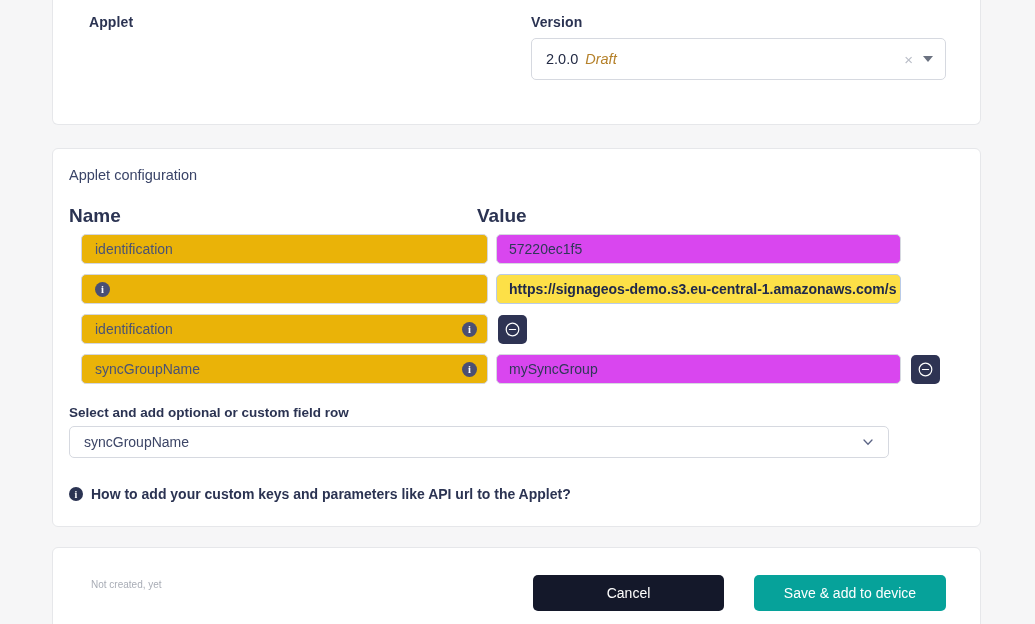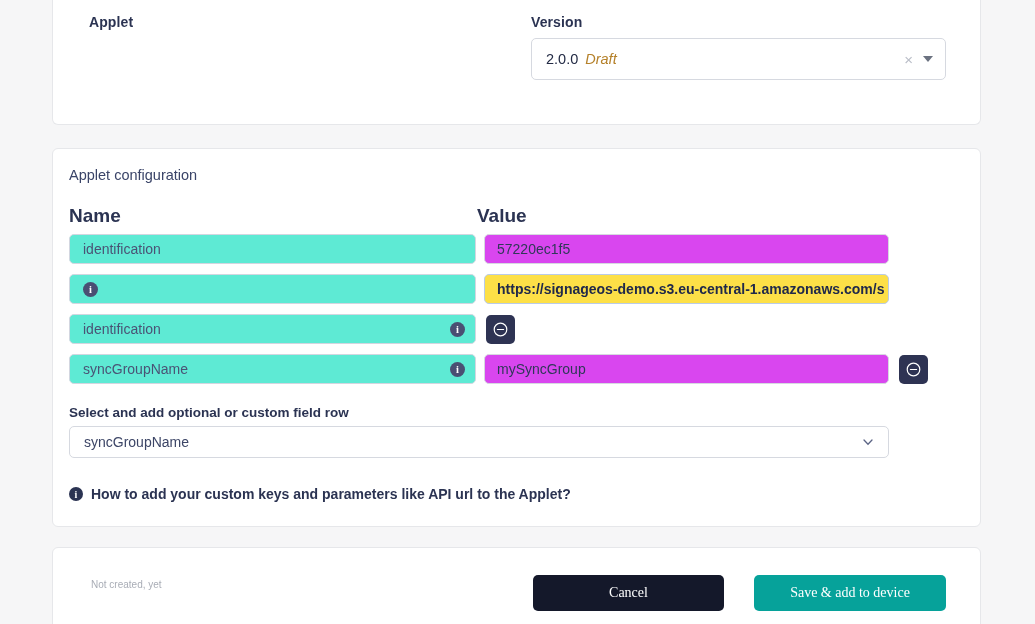--- a/index.html
+++ b/index.html
@@ -137,29 +137,30 @@
     position: relative;
     height: 40px;
     margin-bottom: 0px;
     display: flex;
     align-items: center;
   }
 
   .name-field {
     width: 407px;
     height: 30px;
-    background: #5eead4;
+    background: #eab308;
     border: 1px solid #d3d6e0;
     border-radius: 5px;
     display: flex;
     align-items: center;
     padding: 0 10px 0 13px;
     font-size: 14px;
     color: #4a5375;
     flex: none;
+    margin-left: 12px;
   }
   .name-field .nm { flex: 1; white-space: nowrap; overflow: hidden; }
 
   .info-dot {
     width: 15px; height: 15px;
     border-radius: 50%;
     background: #4a4f73;
     color: #ffffff;
     font-size: 10.5px;
     font-weight: bold;
@@ -262,21 +263,21 @@
     left: 38px;
     top: 31px;
     font-size: 10px;
     color: #a9adb6;
   }
 
   .btn {
     position: absolute;
     border: none;
     border-radius: 5px;
-    font-family: Liberation Serif, serif;
+    font-family: Liberation Sans, sans-serif;
     font-size: 14px;
     color: #ffffff;
     cursor: pointer;
     display: flex;
     align-items: center;
     justify-content: center;
   }
   #btn-cancel {
     left: 480px;
     top: 27px;

